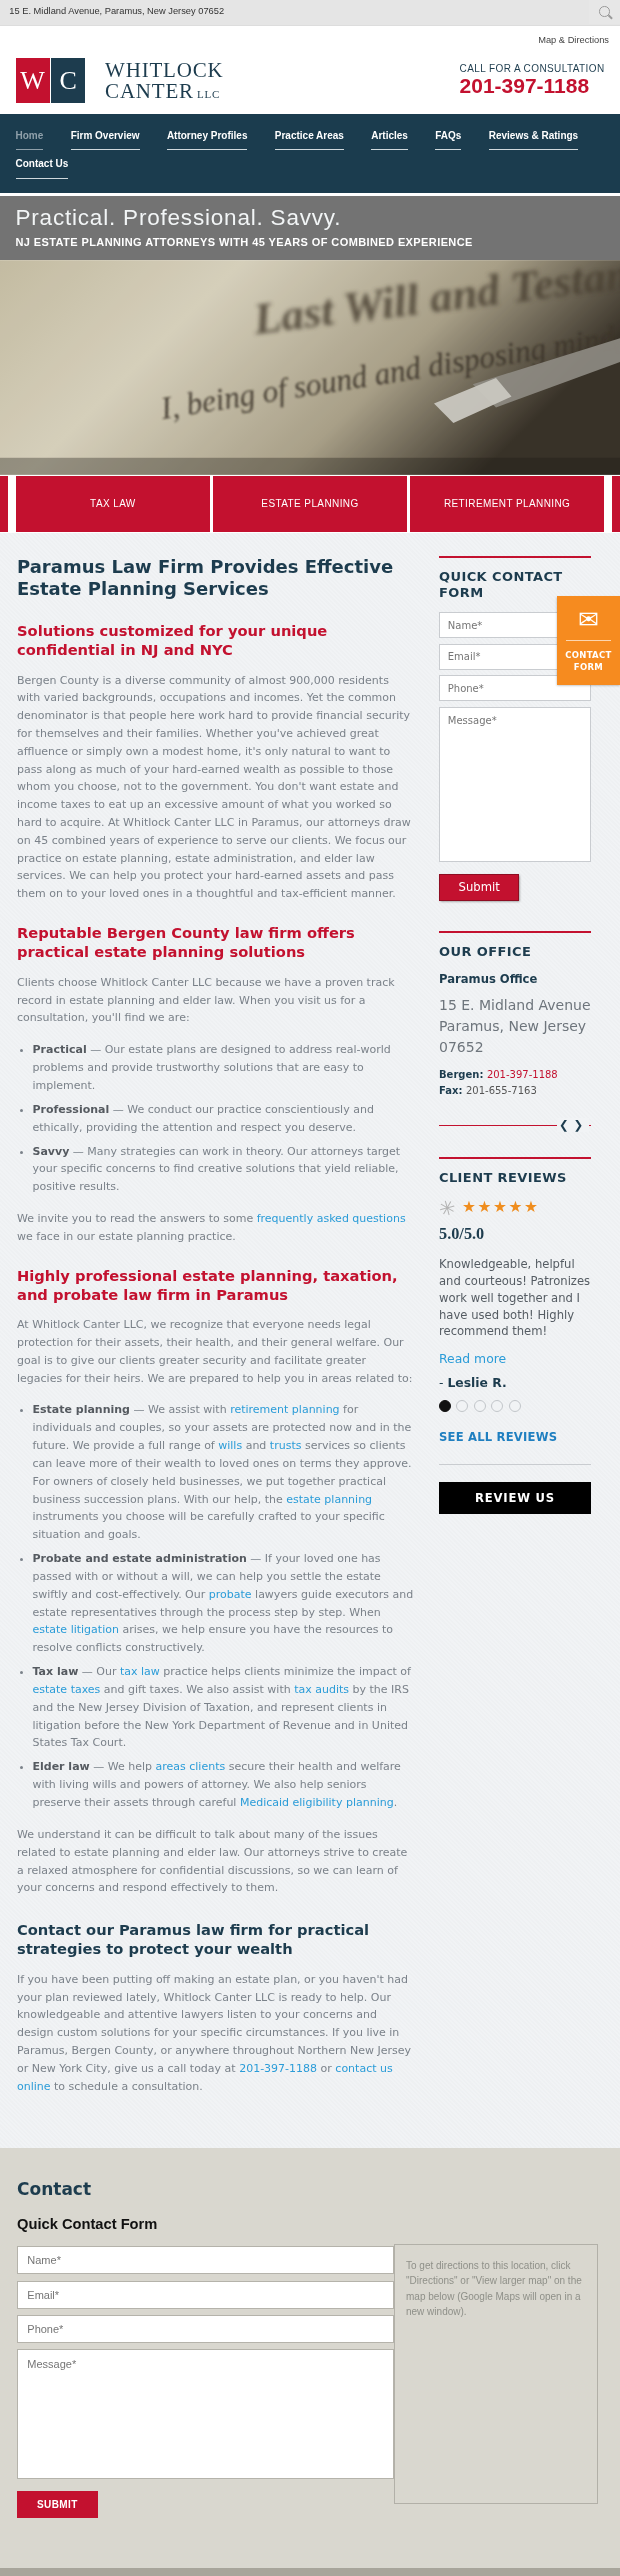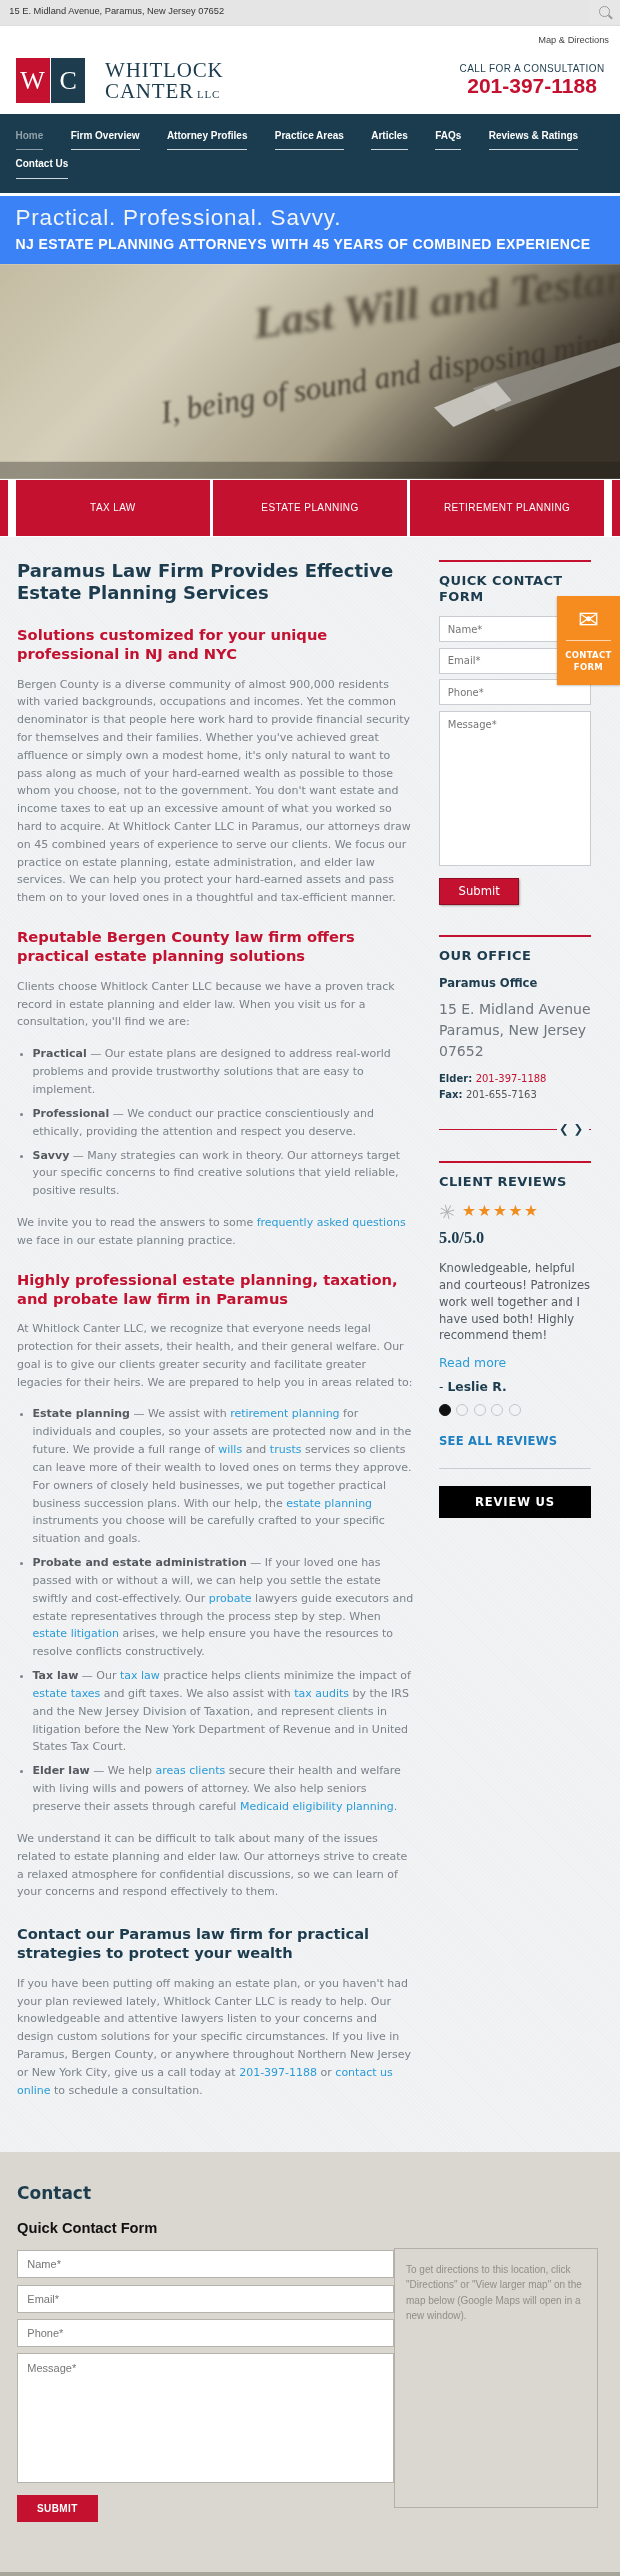--- a/index.html
+++ b/index.html
@@ -20,35 +20,35 @@
   .header{display:flex;justify-content:space-between;align-items:center;padding:7.8px 15.5px 11px 15.5px;}
   .logo{display:flex;align-items:center;}
   .logo-blocks{display:flex;gap:1.6px;}
   .logo-block{width:34px;height:45px;display:flex;align-items:center;justify-content:center;font-family:"Liberation Serif",serif;font-size:26px;color:#fff;}
   .logo-block.w{background:#c3112f;}
   .logo-block.c{background:#1d3c4e;}
   .logo-text{margin-left:20px;font-family:"Liberation Serif",serif;color:#1d3c4e;line-height:1;}
   .logo-text .l1{font-size:21px;letter-spacing:0.8px;}
   .logo-text .l2{font-size:21px;letter-spacing:0.8px;}
   .logo-text .llc{font-size:11px;margin-left:3.1px;}
-  .header-call{text-align:center;}
+  .header-call{text-align:left;}
   .header-call .call-label{font-size:10px;color:#1d3c4e;font-family:"Liberation Sans",sans-serif;letter-spacing:0.4px;}
   .header-call .phone{font-size:21px;font-weight:bold;color:#c3112f;font-family:"Liberation Sans",sans-serif;}
 
   
   .nav{background:#1b3c4e;padding:12.4px 15.5px 7.8px 15.5px;font-weight:bold;}
   .nav-row{margin-bottom:4.7px;}
   .nav a{display:inline-block;color:#fff;font-size:10px;font-family:"Liberation Sans",sans-serif;margin-right:23px;padding-bottom:8.5px;border-bottom:0.8px solid #cfd8dc;}
   .nav a.current{color:#8fa0aa;border-bottom-color:#8fa0aa;}
   .nav .nav-row:last-child a{margin-bottom:1.6px;}
 
   
-  .hero-band{background:#3b82f6;padding:9.3px 15.5px 12.4px 15.5px;margin-top:3.1px;}
+  .hero-band{background:#737373;padding:9.3px 15.5px 12.4px 15.5px;margin-top:3.1px;}
   .hero-band .t1{color:#f2f5f6;font-size:22.5px;font-weight:300;font-family:"Liberation Sans",sans-serif;letter-spacing:0.8px;}
-  .hero-band .t2{color:#fff;font-size:14px;font-weight:bold;font-family:"Liberation Sans",sans-serif;margin-top:4.7px;letter-spacing:0.4px;}
+  .hero-band .t2{color:#fff;font-size:11px;font-weight:bold;font-family:"Liberation Sans",sans-serif;margin-top:4.7px;letter-spacing:0.4px;}
   .hero-image{display:block;width:620px;height:215px;}
 
   
   .carousel{position:relative;height:57px;margin-top:0.8px;display:flex;justify-content:center;gap:3.1px;}
   .car-btn{width:194px;height:56px;background:#c3112f;color:#fff;border:none;font-size:10px;font-family:"Liberation Sans",sans-serif;letter-spacing:0.4px;cursor:pointer;}
   .car-sliver{position:absolute;top:0;width:7.8px;height:56px;background:#c3112f;}
   .car-sliver.left{left:0;} .car-sliver.right{right:0;}
 
   
   .content{background:#f1f3f5;background-image:repeating-linear-gradient(45deg,rgba(0,0,0,.012) 0 1.6px,transparent 1.6px 3.1px);padding:23px 17px 39px 17px;display:flex;gap:25px;}
@@ -191,21 +191,21 @@
     <span class="car-sliver left"></span>
     <button class="car-btn">TAX LAW</button>
     <button class="car-btn">ESTATE PLANNING</button>
     <button class="car-btn">RETIREMENT PLANNING</button>
     <span class="car-sliver right"></span>
   </div>
 
   <div class="content">
     <div class="col-main">
       <h1 class="page-h1">Paramus Law Firm Provides Effective Estate Planning Services</h1>
-      <div class="h2red">Solutions customized for your unique professional in NJ and NYC</div>
+      <div class="h2red">Solutions customized for your unique confidential in NJ and NYC</div>
       <p>Bergen County is a diverse community of almost 900,000 residents with varied backgrounds, occupations and incomes. Yet the common denominator is that people here work hard to provide financial security for themselves and their families. Whether you've achieved great affluence or simply own a modest home, it's only natural to want to pass along as much of your hard-earned wealth as possible to those whom you choose, not to the government. You don't want estate and income taxes to eat up an excessive amount of what you worked so hard to acquire. At Whitlock Canter LLC in Paramus, our attorneys draw on 45 combined years of experience to serve our clients. We focus our practice on estate planning, estate administration, and elder law services. We can help you protect your hard-earned assets and pass them on to your loved ones in a thoughtful and tax-efficient manner.</p>
 
       <div class="h2red">Reputable Bergen County law firm offers practical estate planning solutions</div>
       <p>Clients choose Whitlock Canter LLC because we have a proven track record in estate planning and elder law. When you visit us for a consultation, you'll find we are:</p>
       <ul>
           <li><strong>Practical</strong><span> — Our estate plans are designed to address real-world problems and provide trustworthy solutions that are easy to implement.</span></li>
           <li><strong>Professional</strong><span> — We conduct our practice conscientiously and ethically, providing the attention and respect you deserve.</span></li>
           <li><strong>Savvy</strong><span> — Many strategies can work in theory. Our attorneys target your specific concerns to find creative solutions that yield reliable, positive results.</span></li>
         </ul>
       <p><span>We invite you to read the answers to some </span><a href="#" class="tlink">frequently asked questions</a><span> we face in our estate planning practice.</span></p>
@@ -236,21 +236,21 @@
       </div>
 
       <div class="sb-block">
         <div class="sb-title">OUR OFFICE</div>
         <div class="office-name">Paramus Office</div>
         <div class="office-addr">
           <span>15 E. Midland Avenue</span><br>
           <span>Paramus, New Jersey 07652</span>
         </div>
         <div class="office-line">
-          <span>Elder:</span>
+          <span>Bergen:</span>
           <a href="#" class="red">201-397-1188</a>
         </div>
         <div class="office-line">
           <span>Fax:</span>
           <span class="plain">201-655-7163</span>
         </div>
       </div>
 
       <div class="side-carousel-nav">
         <span class="arrows"><span>❮</span><span>❯</span></span>

